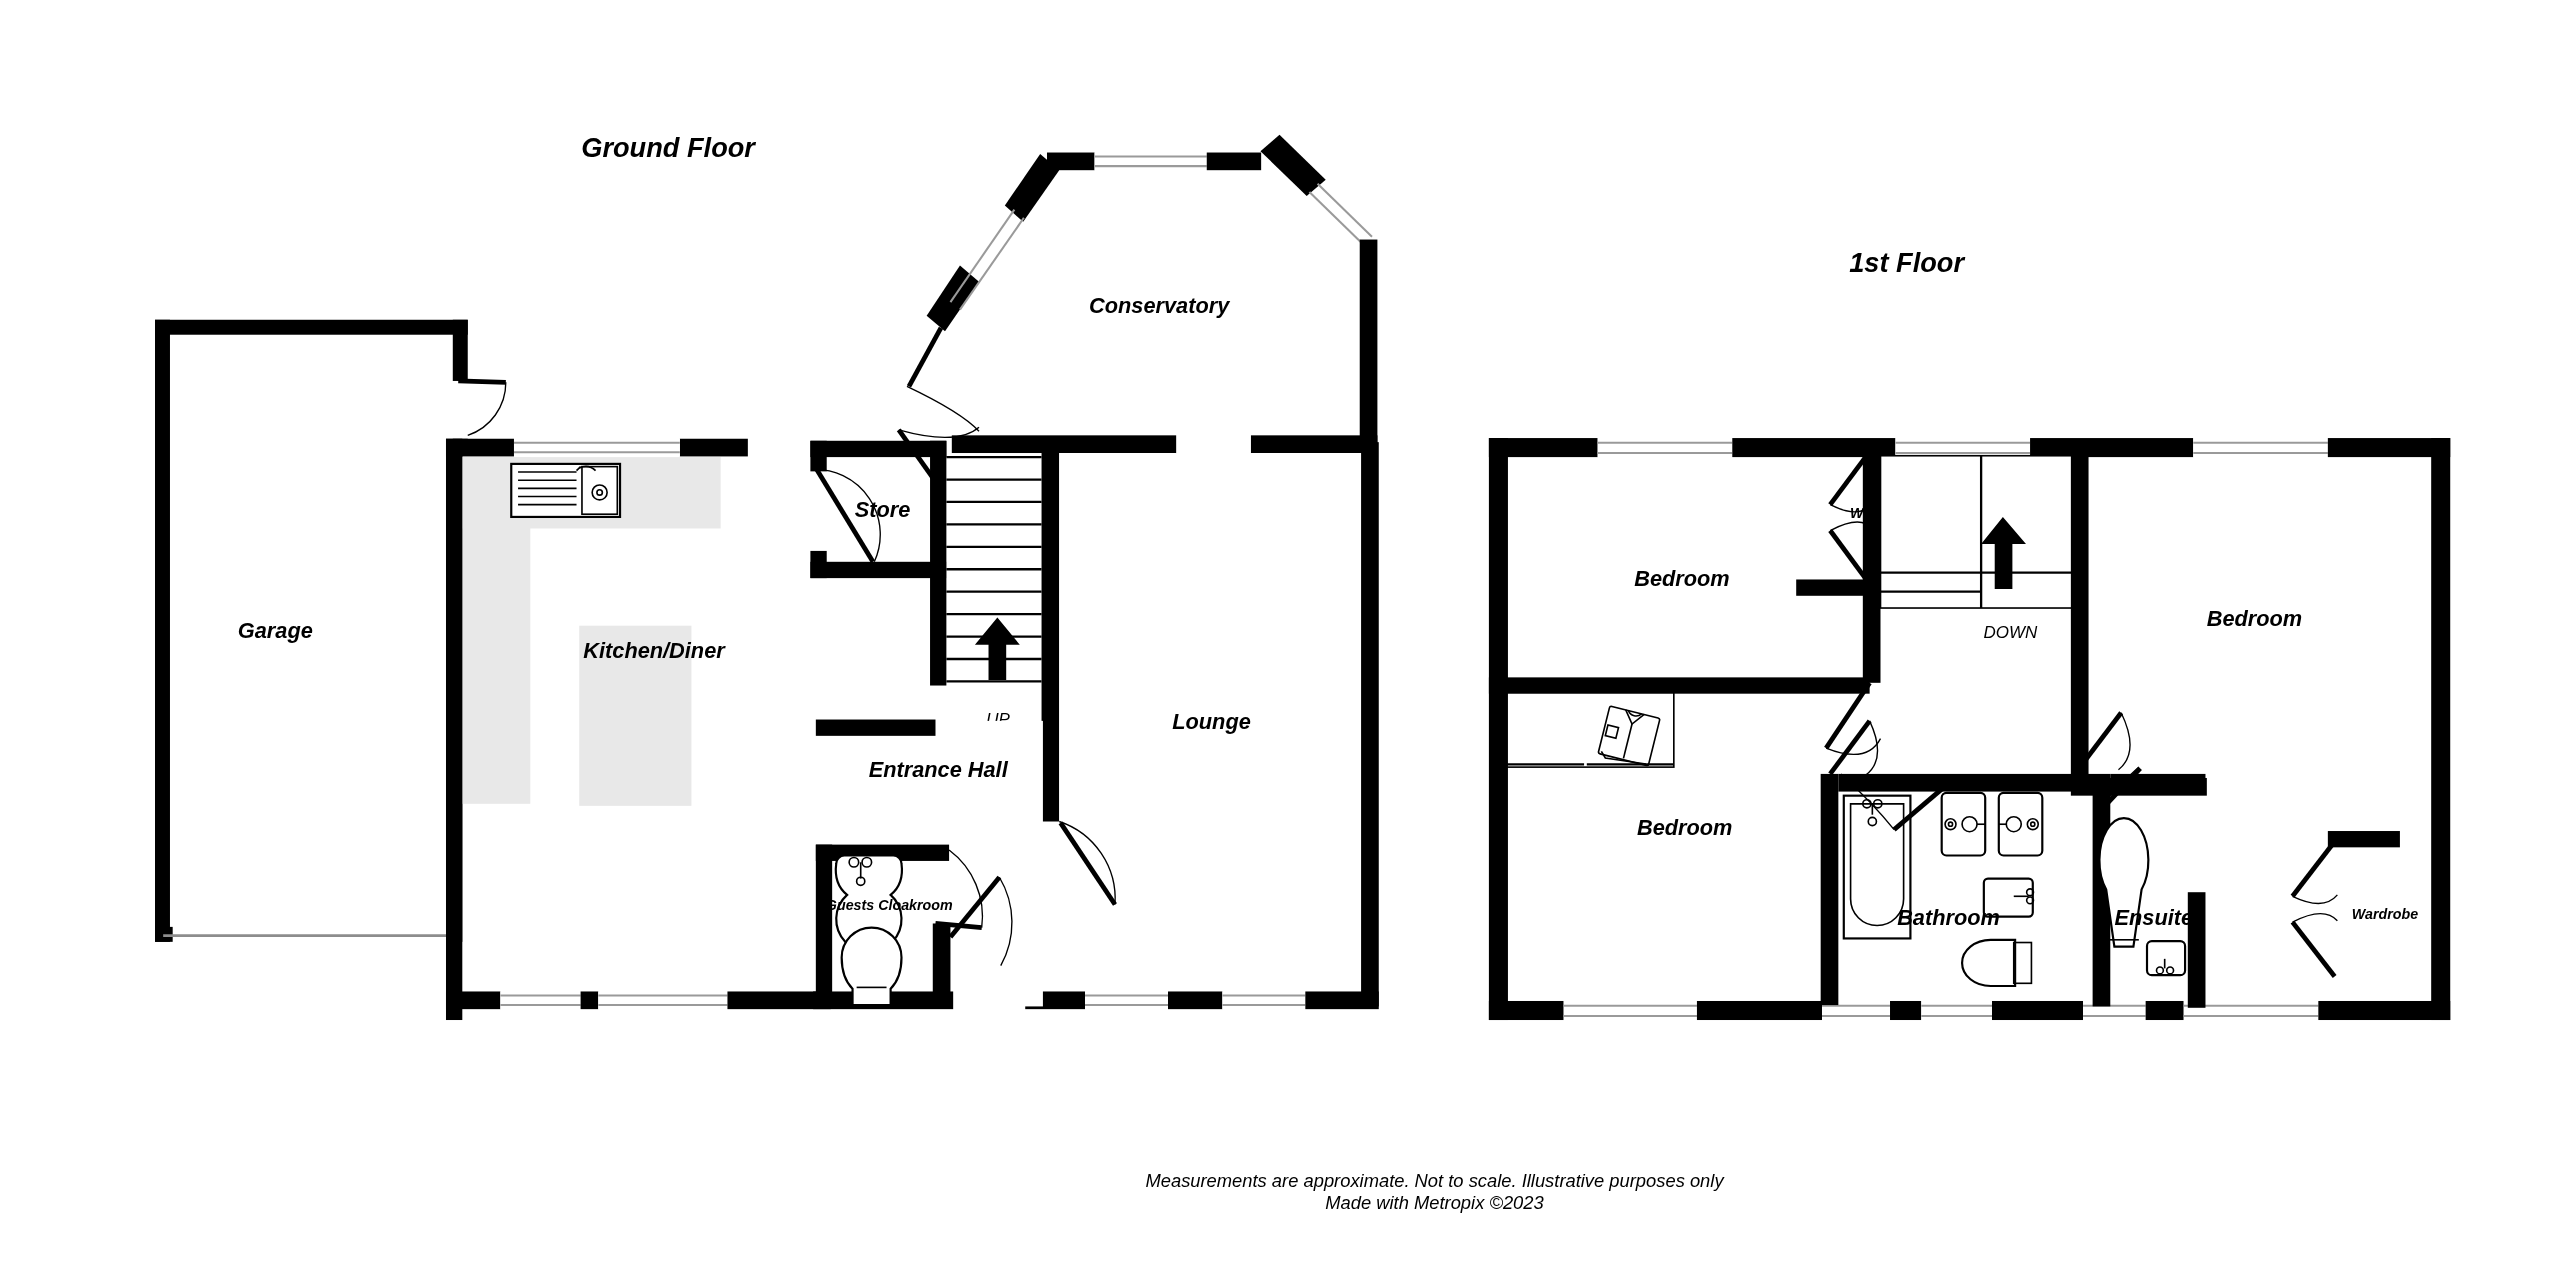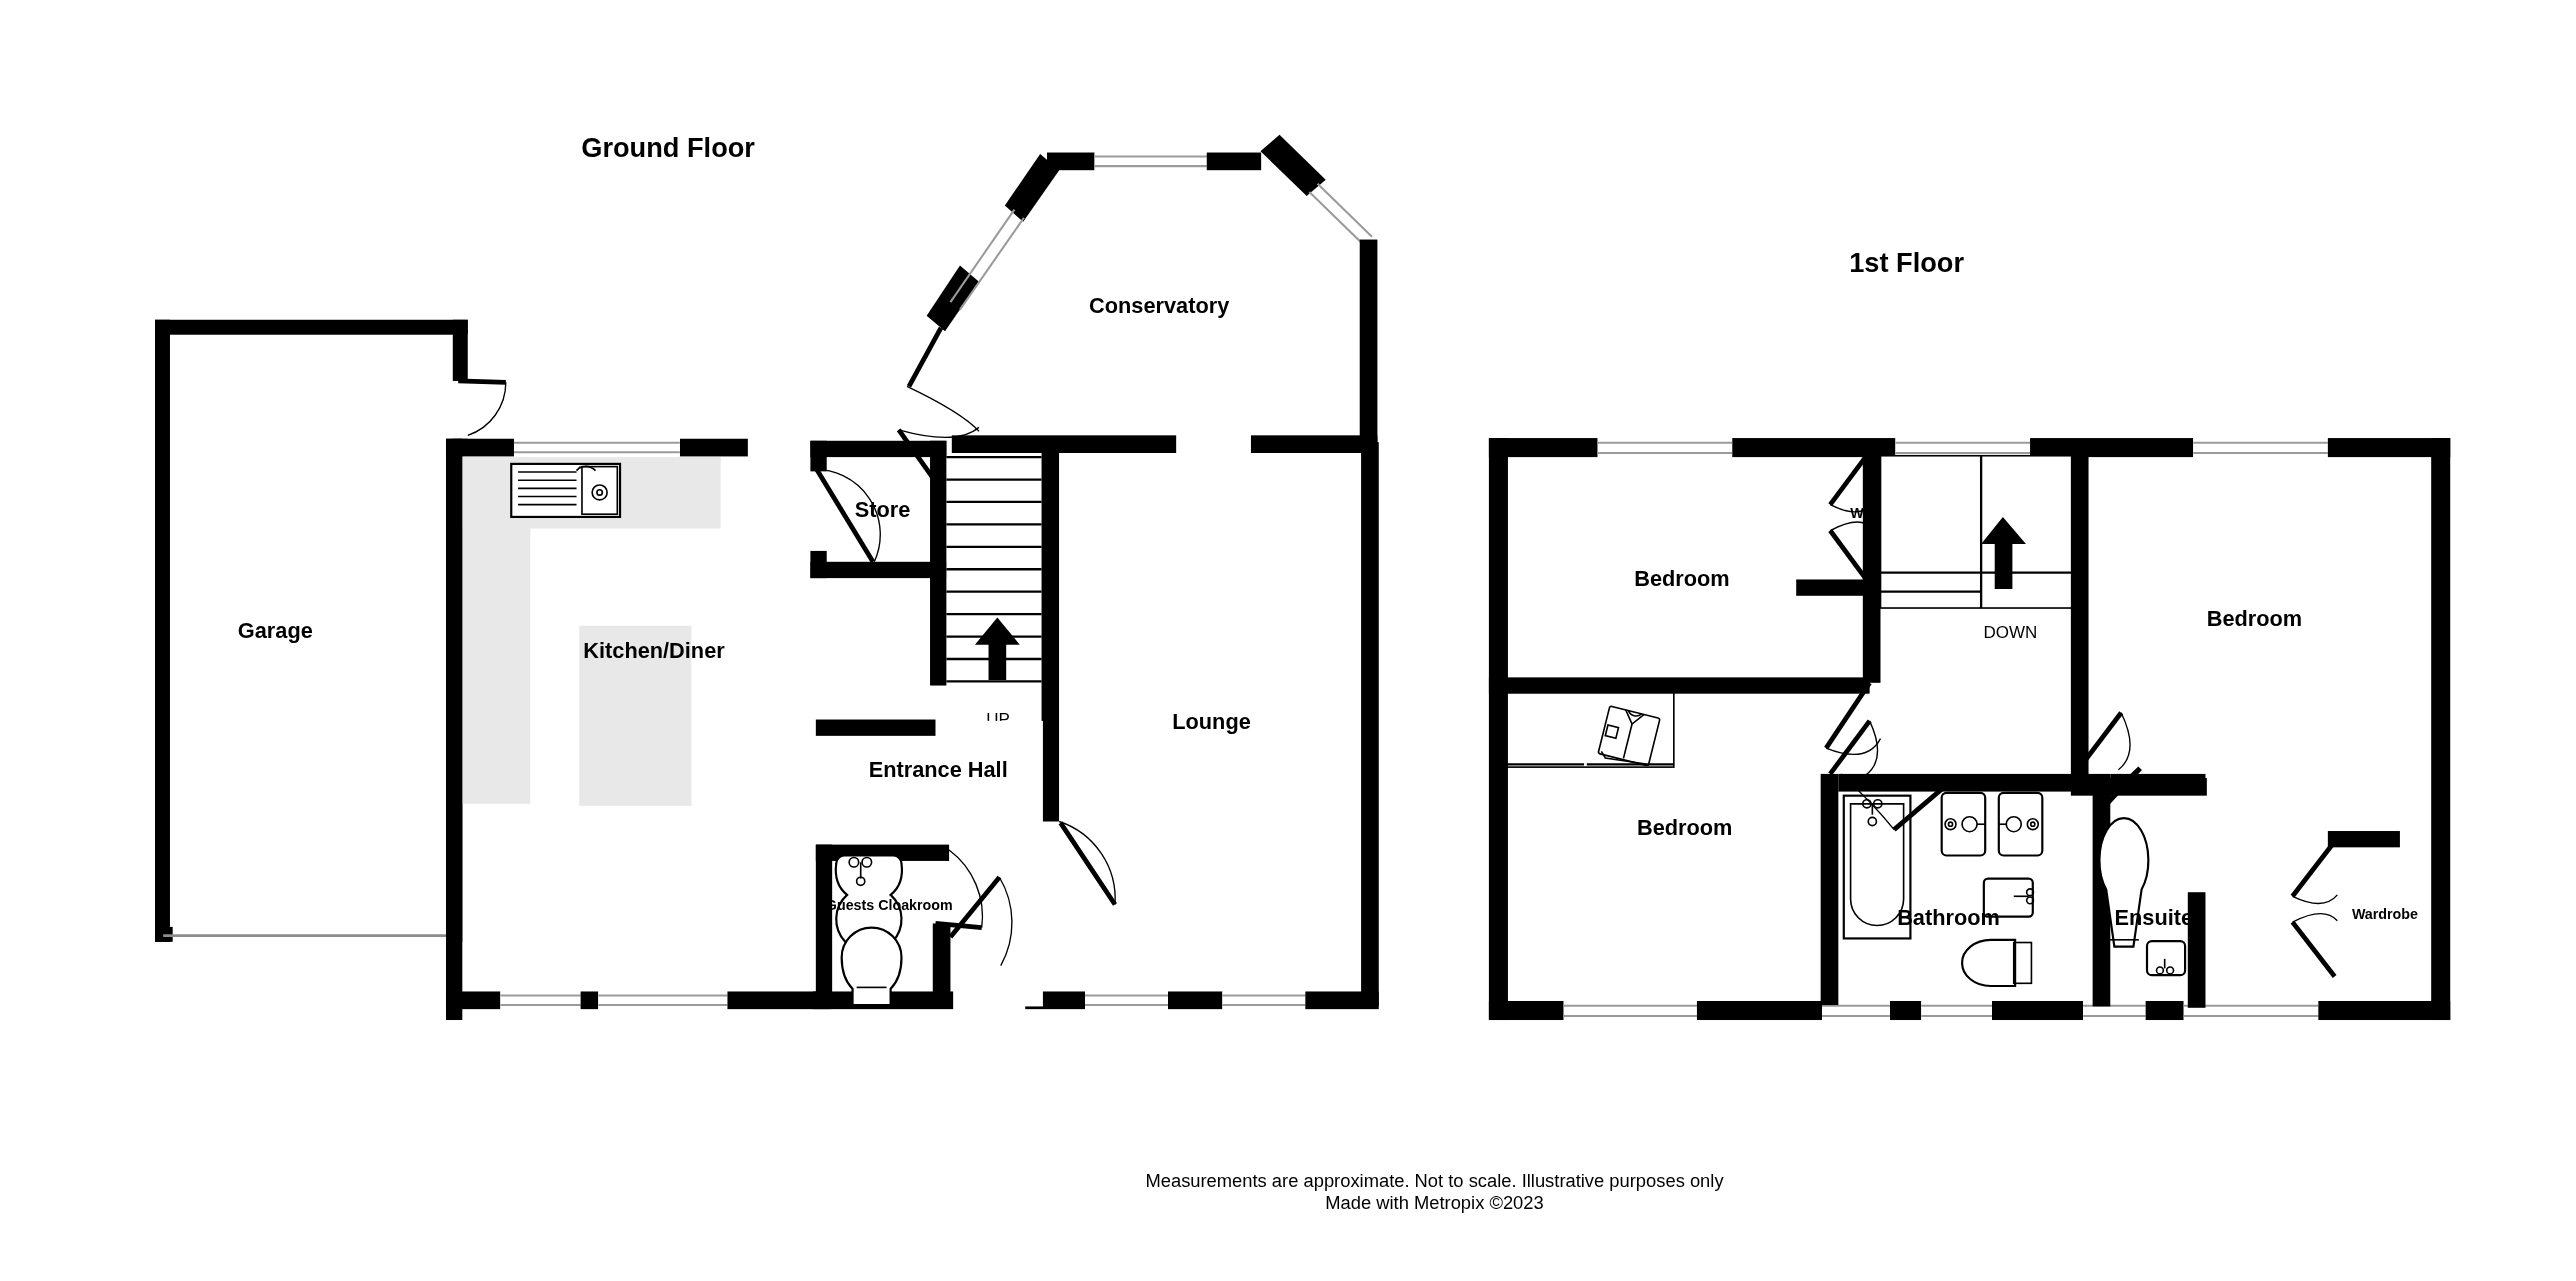--- a/index.html
+++ b/index.html
@@ -13,20 +13,21 @@
     height: 1282px;
     font-family: "Liberation Sans", sans-serif;
     overflow: hidden;
     position: relative;
   }
   #plan-root {
     position: absolute;
     left: 0; top: 0;
     width: 2132px;
     height: 1282px;
+    font-style: italic;
   }
   svg.plan-svg {
     display: block;
     width: 2576px;
     height: 1282px;
   }
   .floor-title {
     font-family: "Liberation Sans", sans-serif;
     font-weight: bold;
     font-size: 40px;

